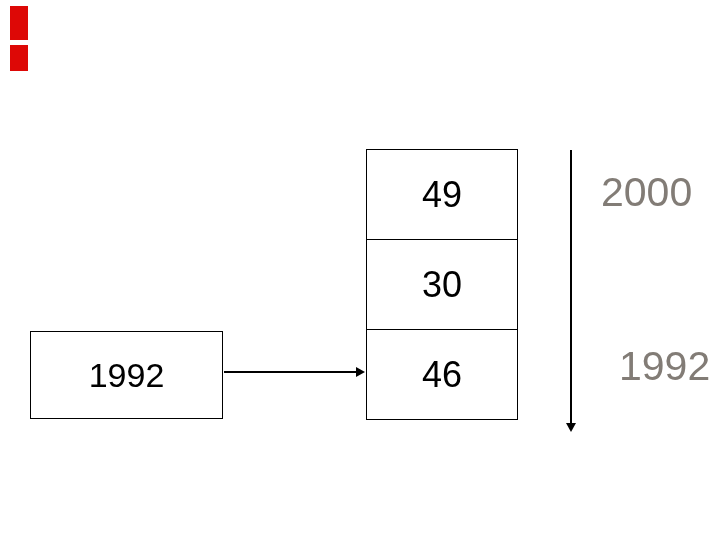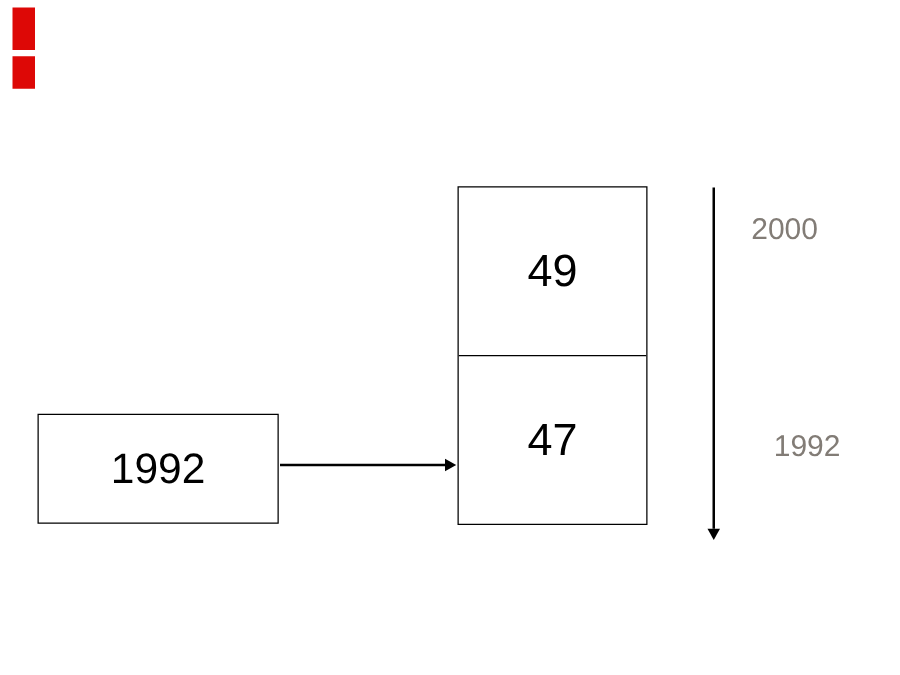--- a/index.html
+++ b/index.html
@@ -93,21 +93,21 @@
     left: 566px;
     top: 423px;
     width: 0; height: 0;
     border-top: 9px solid var(--line-black);
     border-left: 5px solid transparent;
     border-right: 5px solid transparent;
   }
 
   .year-label {
     position: absolute;
-    font-size: 24px;
+    font-size: 41px;
     line-height: 1;
     color: var(--year-label-gray);
     white-space: nowrap;
   }
   .year-label.y0 { left: 601px; top: 172px; }
   .year-label.y1 { left: 611px; top: 259px; }
   .year-label.y2 { left: 619px; top: 346px; }
 </style>
 </head>
 <body>
@@ -122,21 +122,24 @@
   </div>
 
   <div class="h-arrow-line"></div>
   <div class="h-arrow-head"></div>
 
   <div class="value-stack">
     <div class="stack-row">
       <span>49</span>
     </div>
     <div class="stack-row">
-      <span>47</span>
+      <span>30</span>
+    </div>
+    <div class="stack-row">
+      <span>46</span>
     </div>
   </div>
 
   <div class="v-arrow-line"></div>
   <div class="v-arrow-head"></div>
 
   <span class="year-label y0">2000</span>
   <span class="year-label y2">1992</span>
 
 </div>

